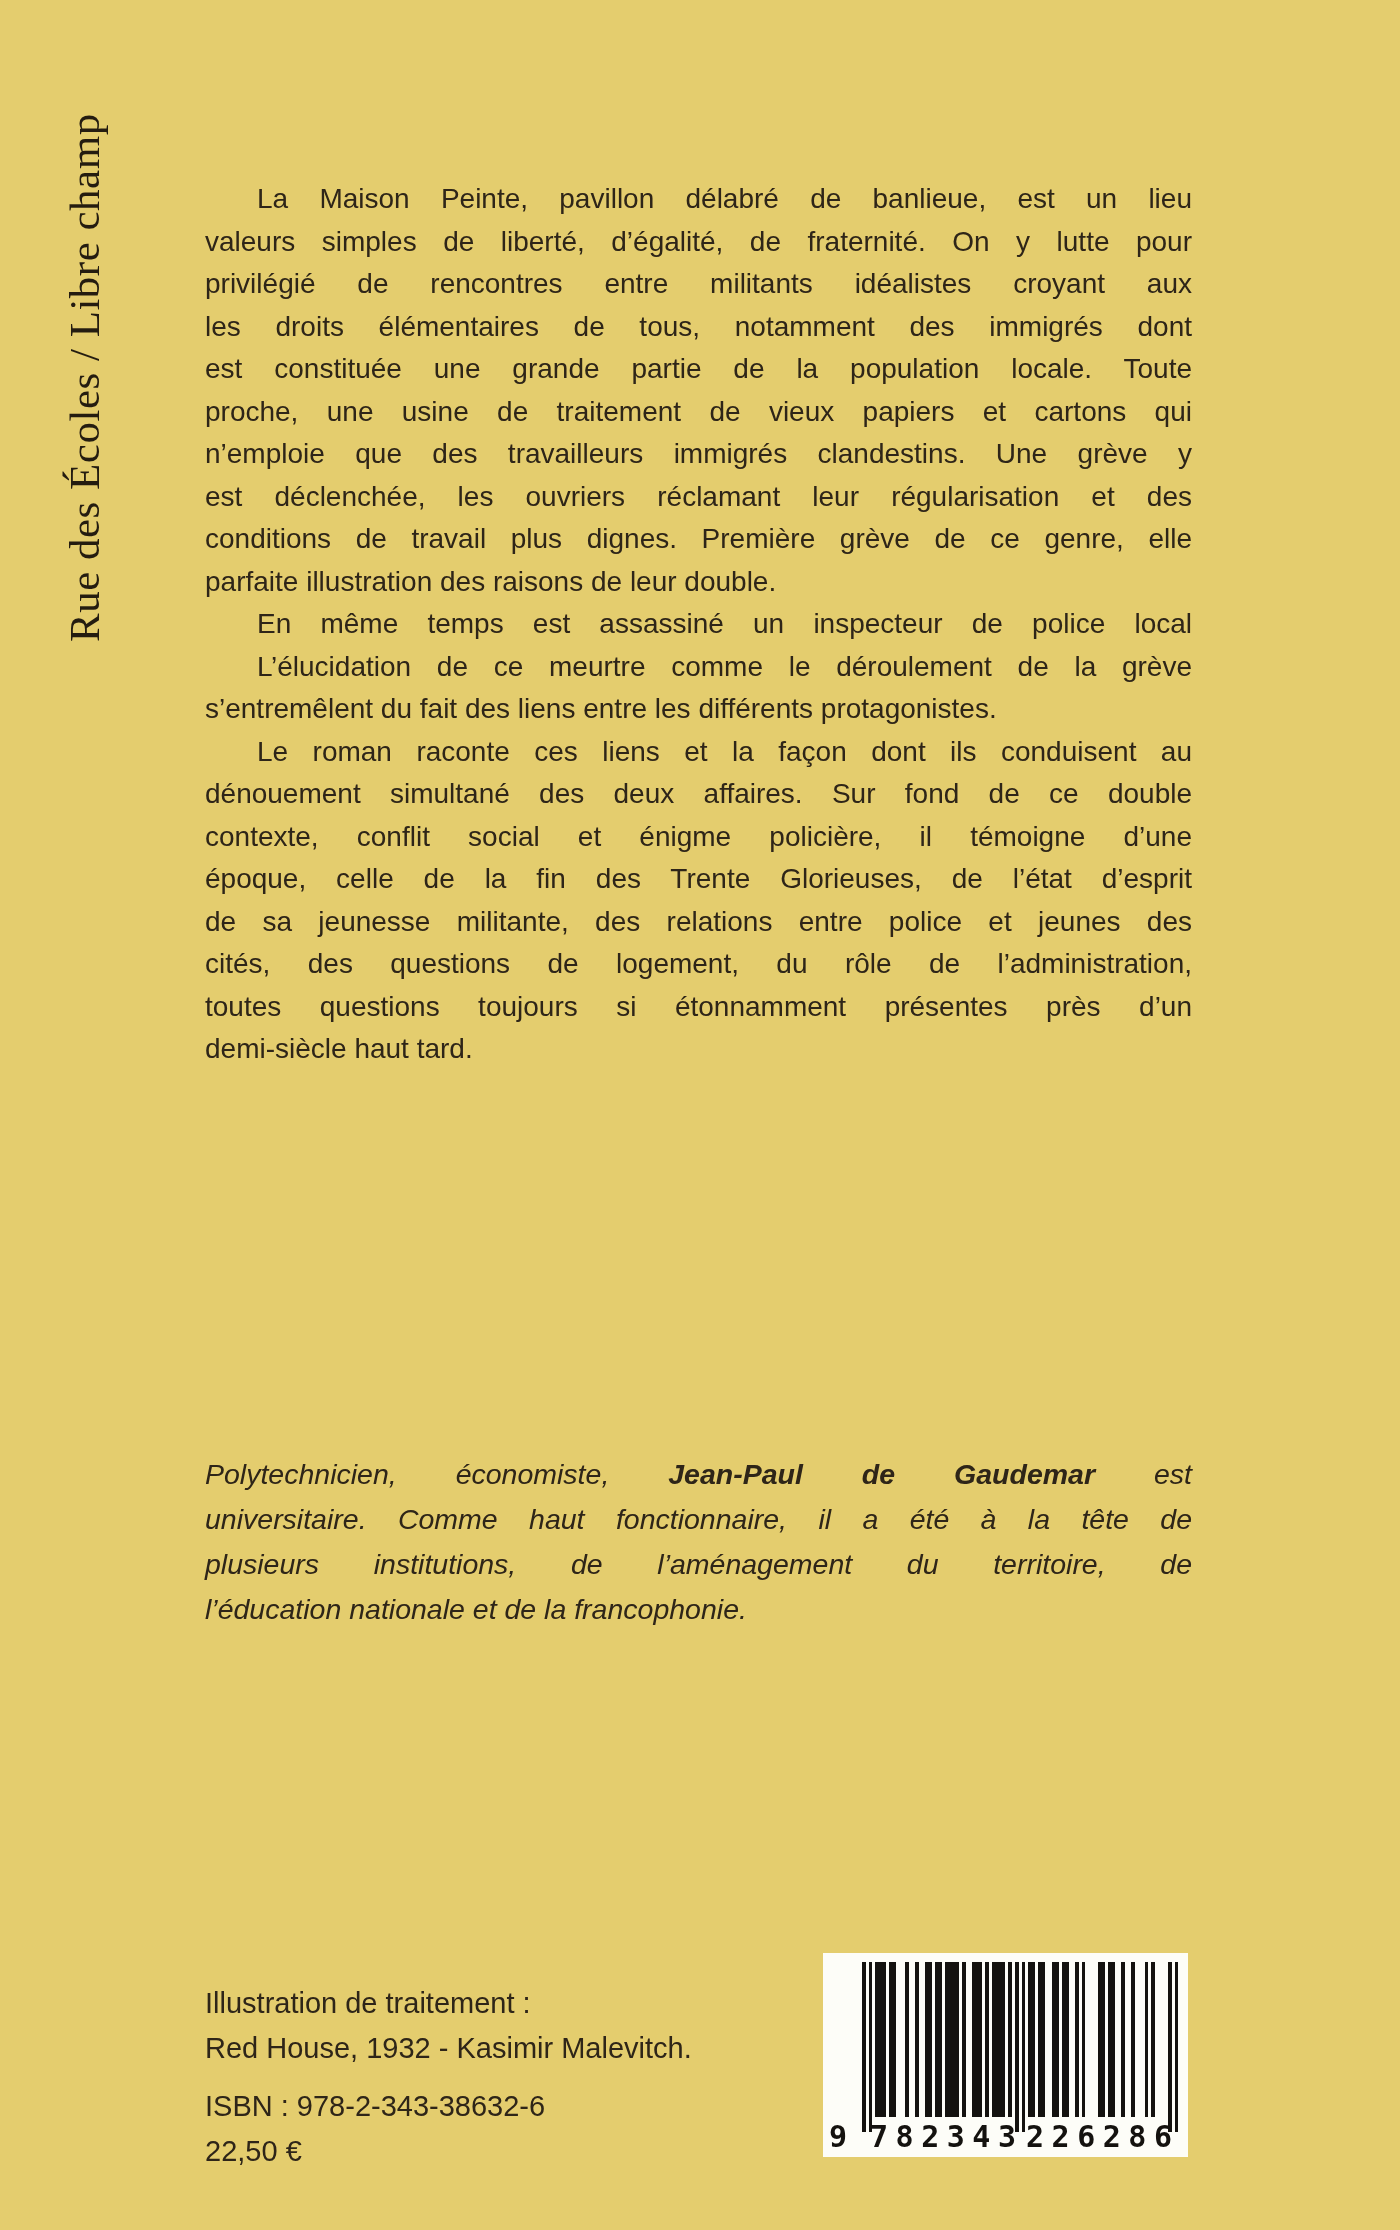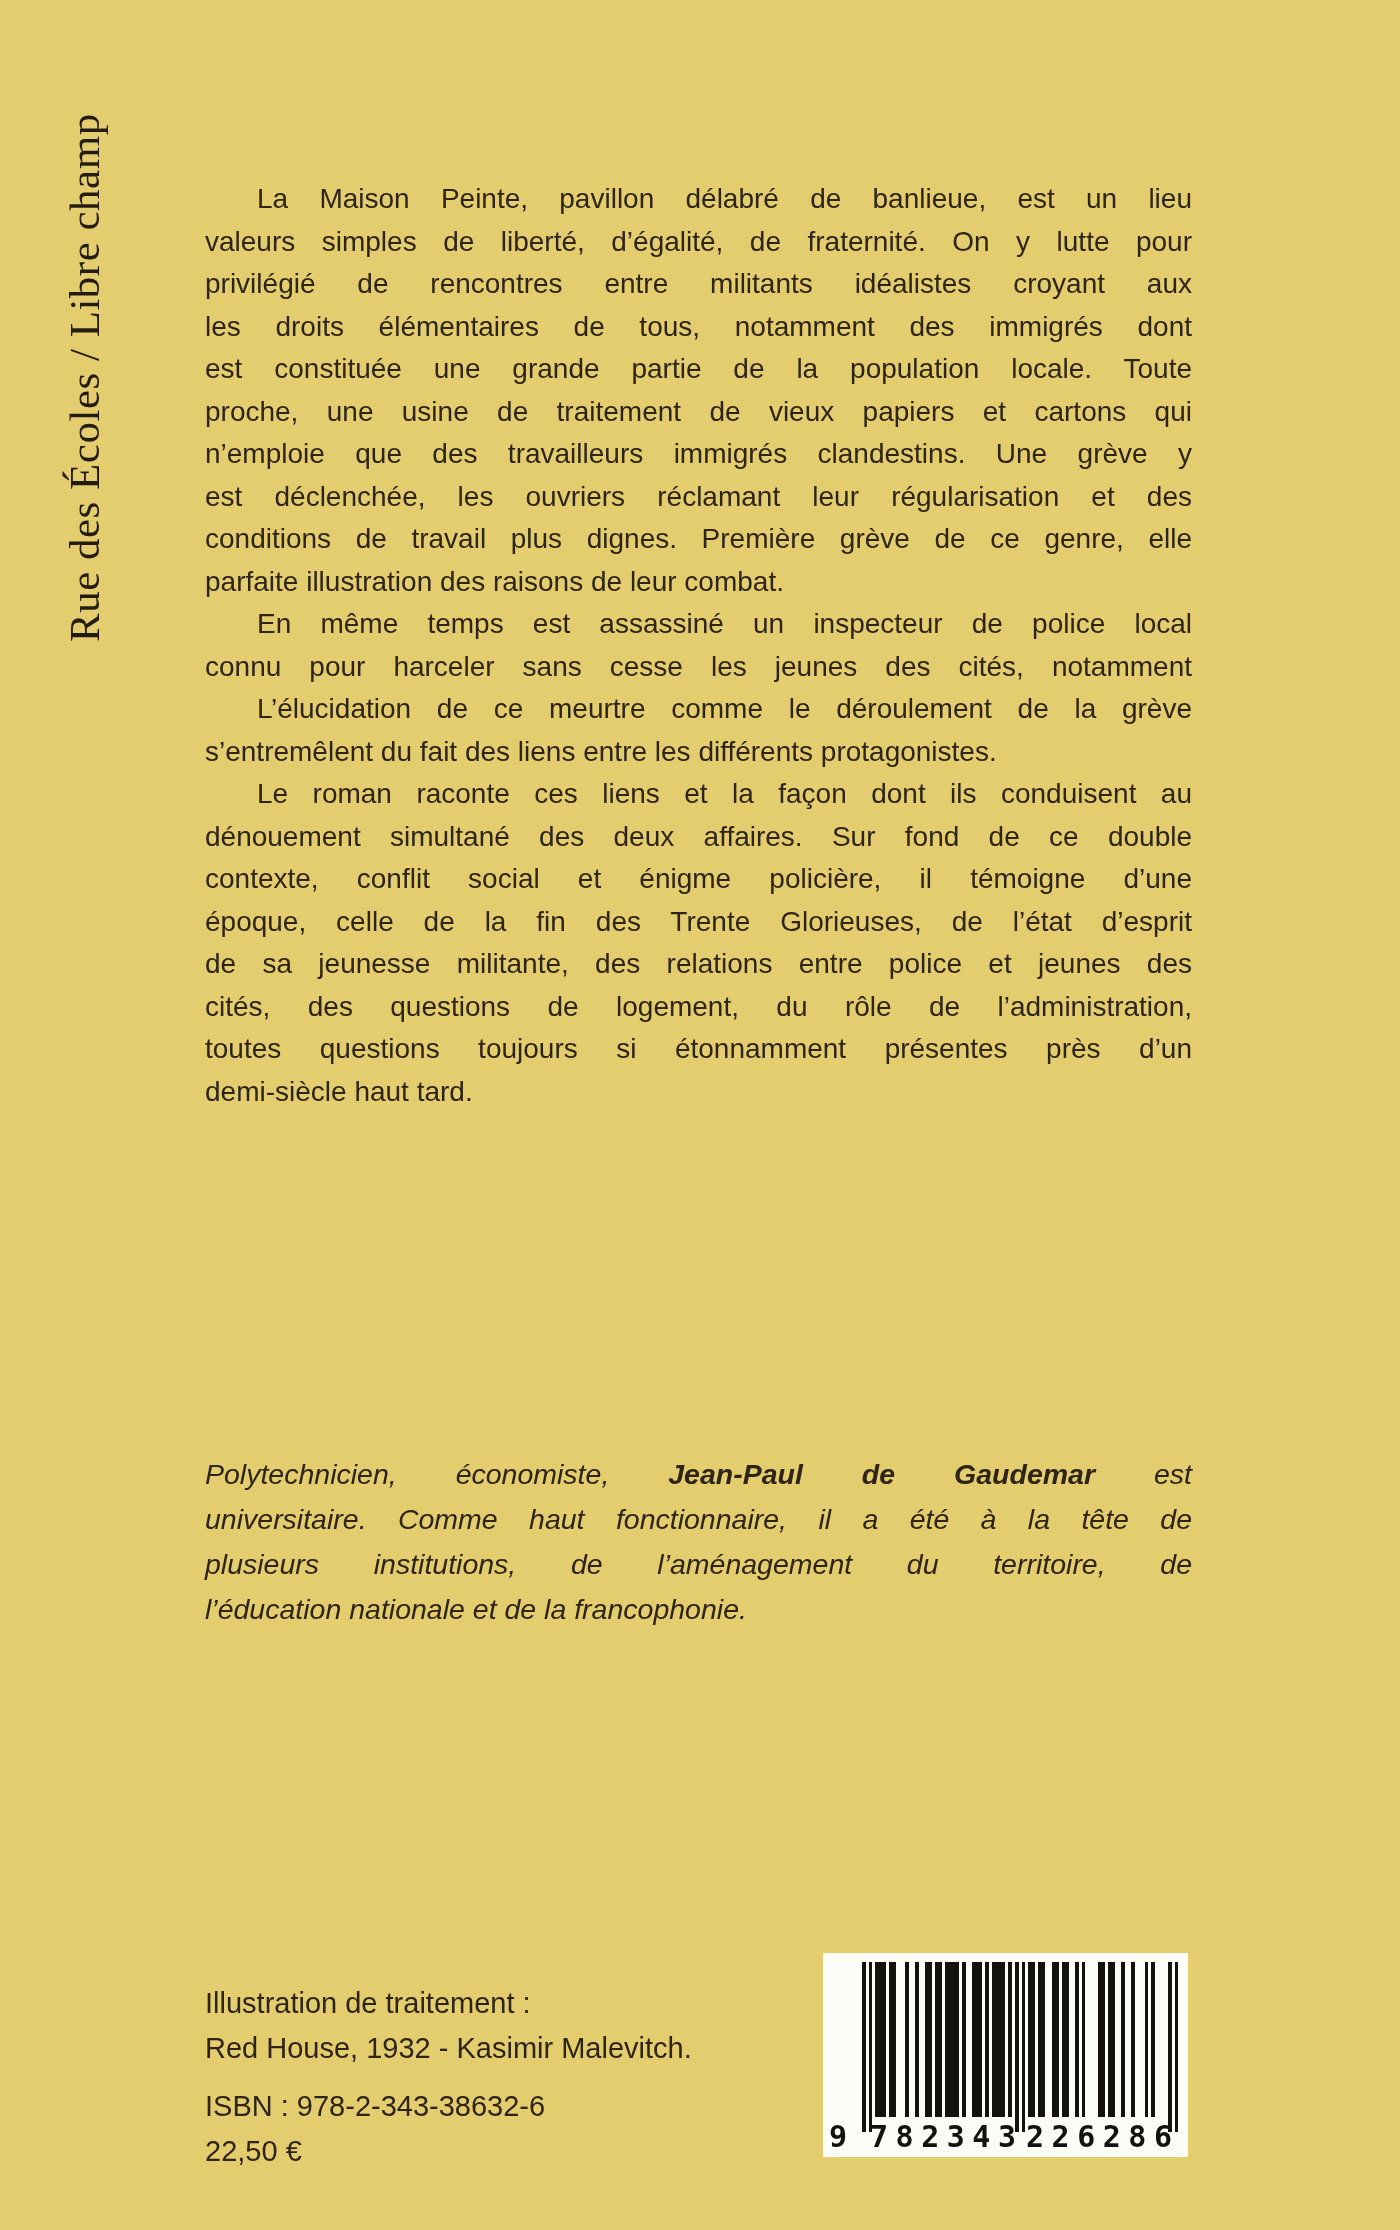--- a/index.html
+++ b/index.html
@@ -102,23 +102,22 @@
   <div class="synopsis">
       <div class="line first">La Maison Peinte, pavillon délabré de banlieue, est un lieu</div>
       <div class="line">valeurs simples de liberté, d’égalité, de fraternité. On y lutte pour</div>
       <div class="line">privilégié de rencontres entre militants idéalistes croyant aux</div>
       <div class="line">les droits élémentaires de tous, notamment des immigrés dont</div>
       <div class="line">est constituée une grande partie de la population locale. Toute</div>
       <div class="line">proche, une usine de traitement de vieux papiers et cartons qui</div>
       <div class="line">n’emploie que des travailleurs immigrés clandestins. Une grève y</div>
       <div class="line">est déclenchée, les ouvriers réclamant leur régularisation et des</div>
       <div class="line">conditions de travail plus dignes. Première grève de ce genre, elle</div>
-      <div class="line para-end">parfaite illustration des raisons de leur combat.</div>
+      <div class="line para-end">parfaite illustration des raisons de leur double.</div>
       <div class="line first">En même temps est assassiné un inspecteur de police local</div>
-      <div class="line">connu pour harceler sans cesse les jeunes des cités, notamment</div>
       <div class="line first">L’élucidation de ce meurtre comme le déroulement de la grève</div>
       <div class="line para-end">s’entremêlent du fait des liens entre les différents protagonistes.</div>
       <div class="line first">Le roman raconte ces liens et la façon dont ils conduisent au</div>
       <div class="line">dénouement simultané des deux affaires. Sur fond de ce double</div>
       <div class="line">contexte, conflit social et énigme policière, il témoigne d’une</div>
       <div class="line">époque, celle de la fin des Trente Glorieuses, de l’état d’esprit</div>
       <div class="line">de sa jeunesse militante, des relations entre police et jeunes des</div>
       <div class="line">cités, des questions de logement, du rôle de l’administration,</div>
       <div class="line">toutes questions toujours si étonnamment présentes près d’un</div>
       <div class="line para-end">demi-siècle haut tard.</div>

